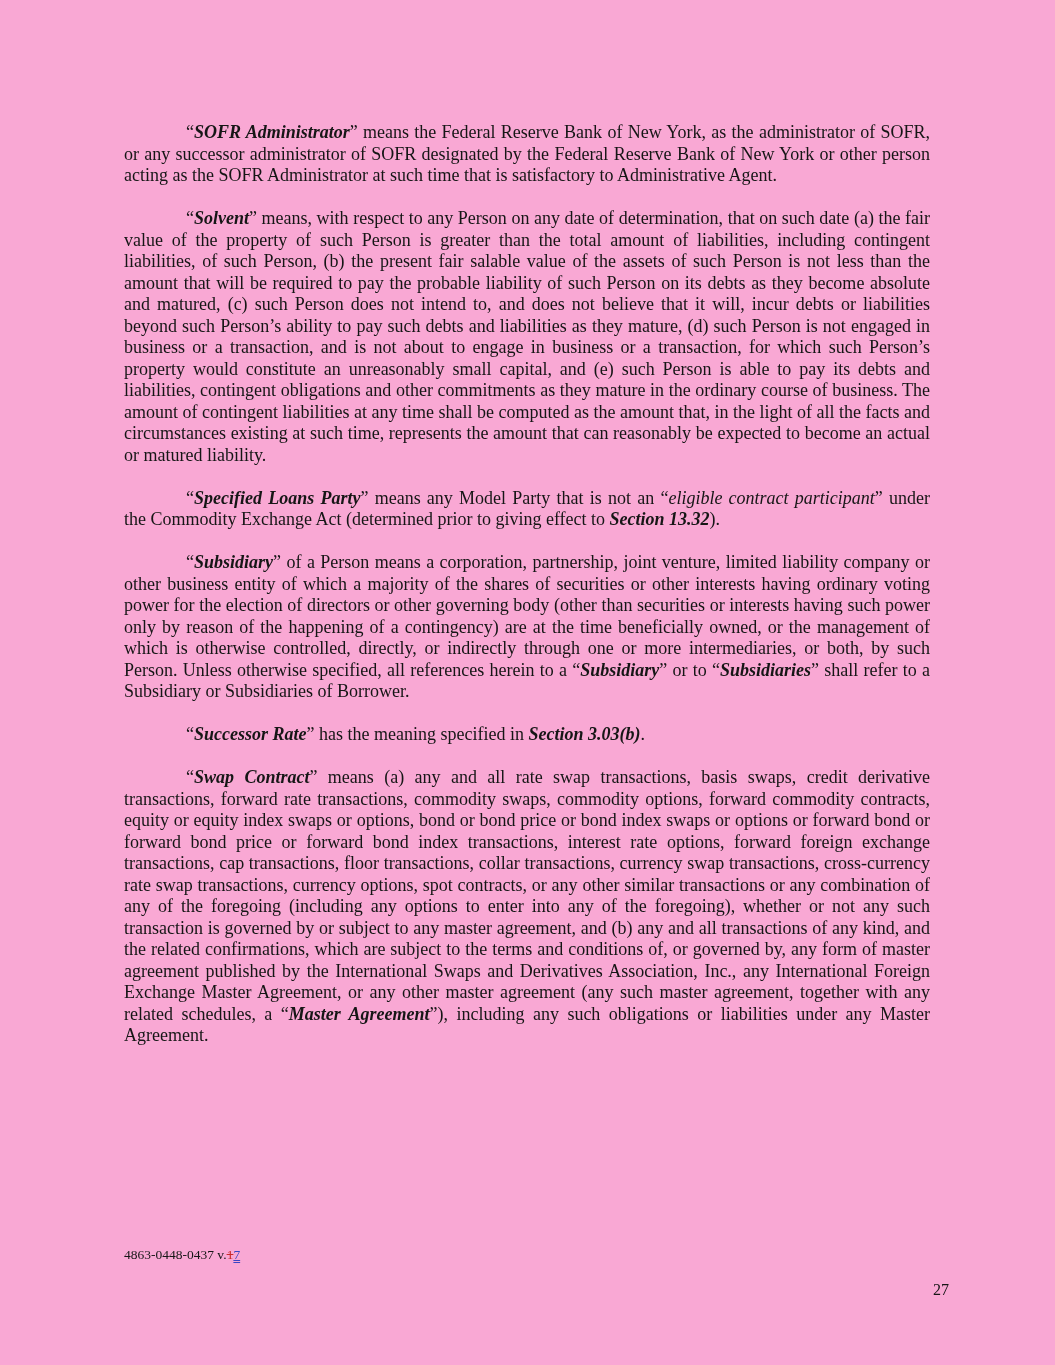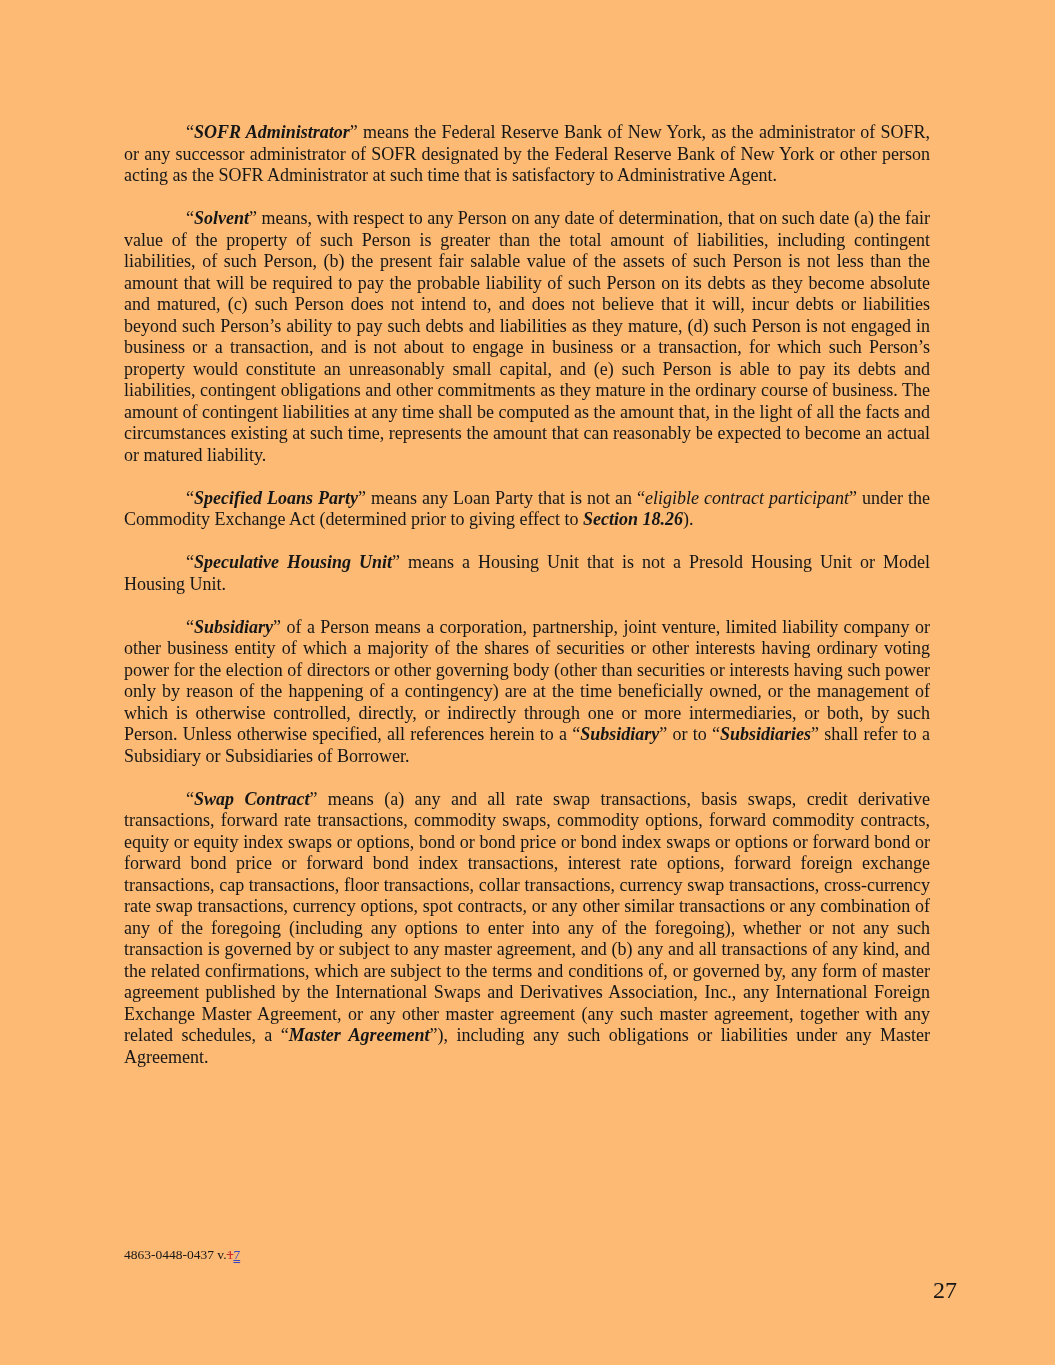--- a/index.html
+++ b/index.html
@@ -4,21 +4,21 @@
 <style>
   html, body {
     margin: 0;
     padding: 0;
     background: #ffffff;
   }
   .page {
     position: relative;
     width: 1055px;
     height: 1365px;
-    background: #fdba74;
+    background: #f9a8d4;
     font-family: "Liberation Serif", serif;
     color: #161616;
     overflow: hidden;
   }
   .content {
     position: absolute;
     left: 124px;
     top: 122px;
     width: 806px;
   }
@@ -46,34 +46,34 @@
   }
   .ins {
     color: #3a45c4;
     text-decoration: underline double;
     text-decoration-thickness: 1px;
   }
   .page-number {
     position: absolute;
     left: 933px;
     top: 1278px;
-    font-size: 24px;
+    font-size: 16px;
     line-height: 24px;
     color: #161616;
   }
 </style>
 </head>
 <body>
 
 <div class="page">
   <div class="content">
     <p class="para"><span class="seg-n">“</span><span class="seg-bi">SOFR Administrator</span><span class="seg-n">” means the Federal Reserve Bank of New York, as the administrator of SOFR, or any successor administrator of SOFR designated by the Federal Reserve Bank of New York or other person acting as the SOFR Administrator at such time that is satisfactory to Administrative Agent.</span></p>
     <p class="para"><span class="seg-n">“</span><span class="seg-bi">Solvent</span><span class="seg-n">” means, with respect to any Person on any date of determination, that on such date (a) the fair value of the property of such Person is greater than the total amount of liabilities, including contingent liabilities, of such Person, (b) the present fair salable value of the assets of such Person is not less than the amount that will be required to pay the probable liability of such Person on its debts as they become absolute and matured, (c) such Person does not intend to, and does not believe that it will, incur debts or liabilities beyond such Person’s ability to pay such debts and liabilities as they mature, (d) such Person is not engaged in business or a transaction, and is not about to engage in business or a transaction, for which such Person’s property would constitute an unreasonably small capital, and (e) such Person is able to pay its debts and liabilities, contingent obligations and other commitments as they mature in the ordinary course of business. The amount of contingent liabilities at any time shall be computed as the amount that, in the light of all the facts and circumstances existing at such time, represents the amount that can reasonably be expected to become an actual or matured liability.</span></p>
-    <p class="para"><span class="seg-n">“</span><span class="seg-bi">Specified Loans Party</span><span class="seg-n">” means any Loan Party that is not an “</span><span class="seg-i">eligible contract participant</span><span class="seg-n">” under the Commodity Exchange Act (determined prior to giving effect to </span><span class="seg-bi">Section 18.26</span><span class="seg-n">).</span></p>
-    <p class="para"><span class="seg-n">“</span><span class="seg-bi">Speculative Housing Unit</span><span class="seg-n">” means a Housing Unit that is not a Presold Housing Unit or Model Housing Unit.</span></p>
+    <p class="para"><span class="seg-n">“</span><span class="seg-bi">Specified Loans Party</span><span class="seg-n">” means any Model Party that is not an “</span><span class="seg-i">eligible contract participant</span><span class="seg-n">” under the Commodity Exchange Act (determined prior to giving effect to </span><span class="seg-bi">Section 13.32</span><span class="seg-n">).</span></p>
     <p class="para"><span class="seg-n">“</span><span class="seg-bi">Subsidiary</span><span class="seg-n">” of a Person means a corporation, partnership, joint venture, limited liability company or other business entity of which a majority of the shares of securities or other interests having ordinary voting power for the election of directors or other governing body (other than securities or interests having such power only by reason of the happening of a contingency) are at the time beneficially owned, or the management of which is otherwise controlled, directly, or indirectly through one or more intermediaries, or both, by such Person. Unless otherwise specified, all references herein to a “</span><span class="seg-bi">Subsidiary</span><span class="seg-n">” or to “</span><span class="seg-bi">Subsidiaries</span><span class="seg-n">” shall refer to a Subsidiary or Subsidiaries of Borrower.</span></p>
+    <p class="para"><span class="seg-n">“</span><span class="seg-bi">Successor Rate</span><span class="seg-n">” has the meaning specified in </span><span class="seg-bi">Section 3.03(b)</span><span class="seg-n">.</span></p>
     <p class="para"><span class="seg-n">“</span><span class="seg-bi">Swap Contract</span><span class="seg-n">” means (a) any and all rate swap transactions, basis swaps, credit derivative transactions, forward rate transactions, commodity swaps, commodity options, forward commodity contracts, equity or equity index swaps or options, bond or bond price or bond index swaps or options or forward bond or forward bond price or forward bond index transactions, interest rate options, forward foreign exchange transactions, cap transactions, floor transactions, collar transactions, currency swap transactions, cross-currency rate swap transactions, currency options, spot contracts, or any other similar transactions or any combination of any of the foregoing (including any options to enter into any of the foregoing), whether or not any such transaction is governed by or subject to any master agreement, and (b) any and all transactions of any kind, and the related confirmations, which are subject to the terms and conditions of, or governed by, any form of master agreement published by the International Swaps and Derivatives Association, Inc., any International Foreign Exchange Master Agreement, or any other master agreement (any such master agreement, together with any related schedules, a “</span><span class="seg-bi">Master Agreement</span><span class="seg-n">”), including any such obligations or liabilities under any Master Agreement.</span></p>
   </div>
 
   <div class="footer-line"><span>4863-0448-0437 v.</span><span class="del">1</span><span class="ins">7</span></div>
 
   <div class="page-number">27</div>
 </div>
 
 </body></html>

